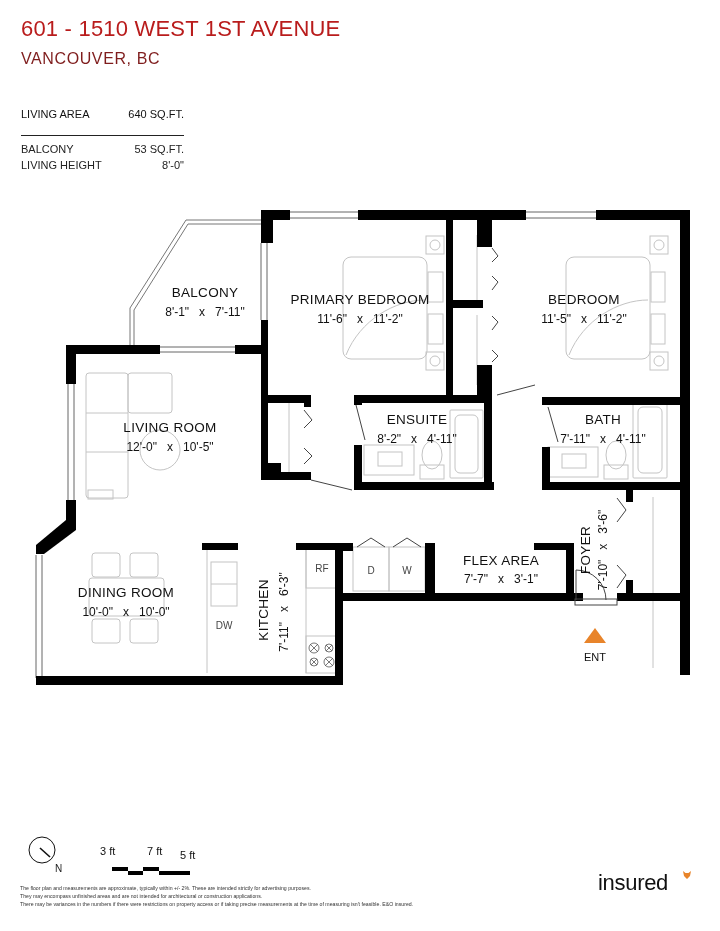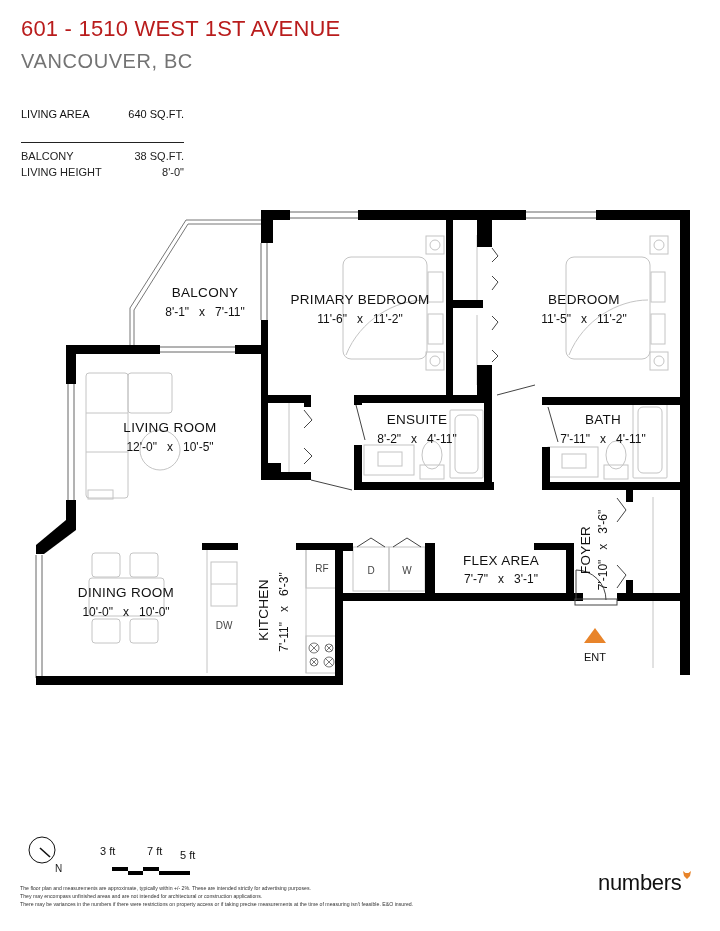--- a/index.html
+++ b/index.html
@@ -1,21 +1,21 @@
 <!DOCTYPE html>
 <html><head>
 <meta charset="utf-8">
 <style>
   html, body { margin:0; padding:0; background:#ffffff; }
   body { width:720px; height:931px; position:relative; overflow:hidden; font-family:"Liberation Sans", "DejaVu Sans", sans-serif; color:#111; }
   .title { position:absolute; left:21px; top:16px; font-size:22px; font-weight:500; letter-spacing:0.2px; color:#b91c1c; }
-  .subtitle { position:absolute; left:21px; top:50px; font-size:20px; letter-spacing:0.6px; color:#737373; }
+  .subtitle { position:absolute; left:21px; top:50px; font-size:16px; letter-spacing:0.6px; color:#7f1d1d; }
   .stats { position:absolute; left:21px; top:106px; width:163px; font-size:11px; color:#222; }
   .stats .row { display:flex; justify-content:space-between; height:16px; line-height:16px; }
-  .stats .row.main { font-weight:500; color:#111; border-bottom:1px solid #222; padding-bottom:20px; margin-bottom:5px; }
+  .stats .row.main { font-weight:500; color:#111; border-bottom:1px solid #222; padding-bottom:13px; margin-bottom:5px; }
   svg.plan { position:absolute; left:0; top:0; }
   .lbl { font-family:"Liberation Sans", "DejaVu Sans", sans-serif; fill:#111; }
   .room-name { font-size:13.5px; letter-spacing:0.3px; }
   .room-dim { font-size:12px; }
   .small { font-size:10px; fill:#444; }
   .compass { position:absolute; left:28px; top:836px; }
   .scale { position:absolute; left:100px; top:845px; font-size:11px; }
   .scale span { position:absolute; white-space:nowrap; }
   .disclaimer { position:absolute; left:20px; top:884px; font-size:5.2px; line-height:8px; color:#333; white-space:nowrap; }
   .brand { position:absolute; left:598px; top:870px; font-size:22px; font-weight:500; color:#111; letter-spacing:-0.3px; }
@@ -27,21 +27,21 @@
 <div class="title">601 - 1510 WEST 1ST AVENUE</div>
 <div class="subtitle">VANCOUVER, BC</div>
 
 <div class="stats">
   <div class="row main">
     <span>LIVING AREA</span>
     <span>640 SQ.FT.</span>
   </div>
   <div class="row">
     <span>BALCONY</span>
-    <span>38 SQ.FT.</span>
+    <span>53 SQ.FT.</span>
   </div>
   <div class="row">
     <span>LIVING HEIGHT</span>
     <span>8'-0"</span>
   </div>
 </div>
 
 <svg class="plan" width="720" height="931" viewBox="0 0 720 931">
 
   <g fill="none" stroke="#777" stroke-width="1">
@@ -278,16 +278,16 @@
   <span style="left:47px;top:0">7 ft</span>
   <span style="left:80px;top:4px">5 ft</span>
 </div>
 
 <div class="disclaimer">
   <div>The floor plan and measurements are approximate, typically within +/- 2%. These are intended strictly for advertising purposes.</div>
   <div>They may encompass unfinished areas and are not intended for architectural or construction applications.</div>
   <div>There may be variances in the numbers if there were restrictions on property access or if taking precise measurements at the time of measuring isn't feasible. E&amp;O insured.</div>
 </div>
 
-<div class="brand">numbers</div>
+<div class="brand">insured</div>
 <svg class="brand-mark" width="10" height="10" viewBox="0 0 10 10">
   <polygon points="1,1 3.5,3 6.5,3 9,1 8,6 5,9 2,6" fill="#e8842a"></polygon>
 </svg>
 
 </body></html>

